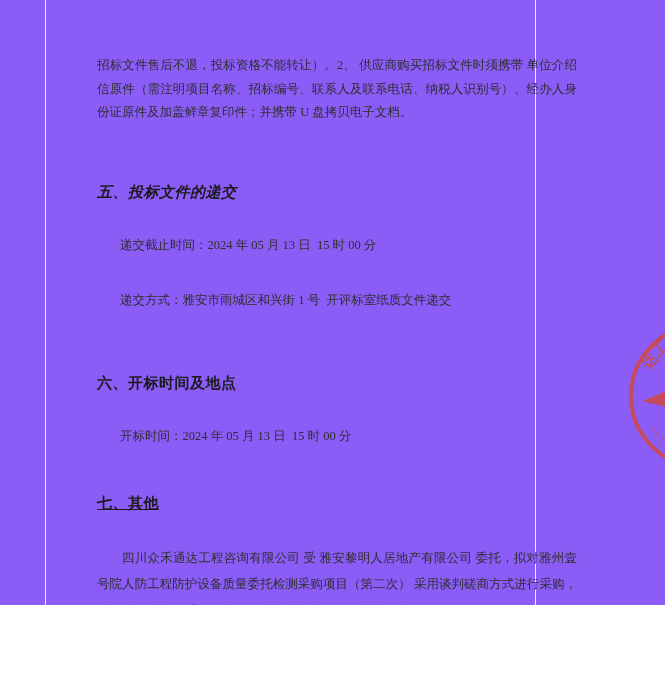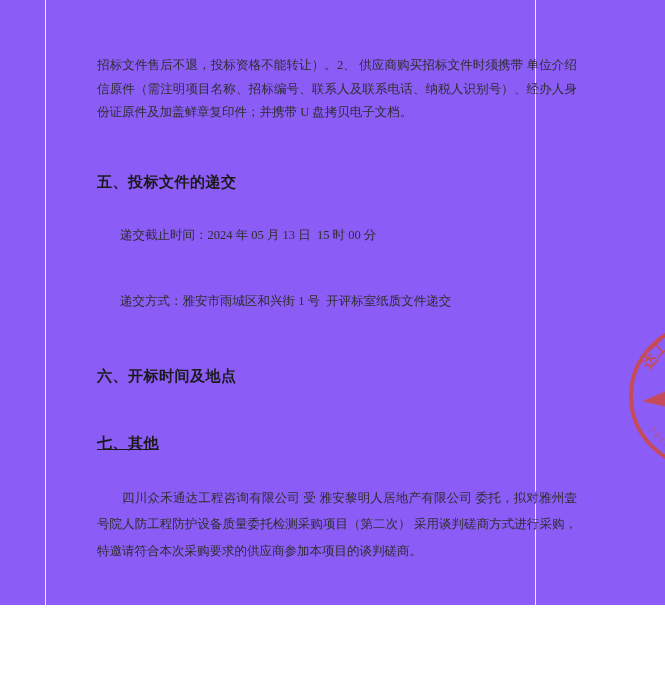--- a/index.html
+++ b/index.html
@@ -29,30 +29,30 @@
   }
   h2{
     font-family:"Liberation Sans","DejaVu Sans",sans-serif;
     font-size:15px;
     line-height:18px;
     font-weight:700;
     color:#1a1a1a;
     margin:0;
     letter-spacing:0.5px;
   }
-  h2.s5{margin-top:3px;}
-  h2.s6{margin-top:12px;}
+  h2.s5{margin-top:13px;font-style:italic;}
+  h2.s6{margin-top:20px;}
   h2.s7{margin-top:4px;text-decoration:underline;}
   .line{
     line-height:18px;
     margin-left:23px;
   }
   .mt3{margin-top:5px;}
   .mt5{margin-top:5px;}
-  .mt7{margin-top:18px;}
+  .mt7{margin-top:7px;}
   .p7{
     margin:3px 0 0 0;
     line-height:26.5px;
     text-align:justify;
     text-indent:2em;
   }
   .seal{
     position:absolute;
     left:617px;top:311px;
     width:170px;height:170px;
@@ -70,20 +70,21 @@
 
   <div class="doc">
 
     <p class="para">招标文件售后不退，投标资格不能转让）。2、 供应商购买招标文件时须携带 单位介绍信原件（需注明项目名称、招标编号、联系人及联系电话、纳税人识别号）、经办人身份证原件及加盖鲜章复印件；并携带 U 盘拷贝电子文档。</p>
 
     <h2 class="s5">五、投标文件的递交</h2>
     <div class="line mt3">递交截止时间：2024 年 05 月 13 日  15 时 00 分</div>
     <div class="line mt7">递交方式：雅安市雨城区和兴街 1 号  开评标室纸质文件递交</div>
 
     <h2 class="s6">六、开标时间及地点</h2>
+    <div class="line mt5">开标时间：2024 年 05 月 13 日  15 时 00 分</div>
 
     <h2 class="s7">七、其他</h2>
     <p class="p7">四川众禾通达工程咨询有限公司 受 雅安黎明人居地产有限公司 委托，拟对雅州壹号院人防工程防护设备质量委托检测采购项目（第二次） 采用谈判磋商方式进行采购，特邀请符合本次采购要求的供应商参加本项目的谈判磋商。</p>
 
     
     
 
     
 
     

